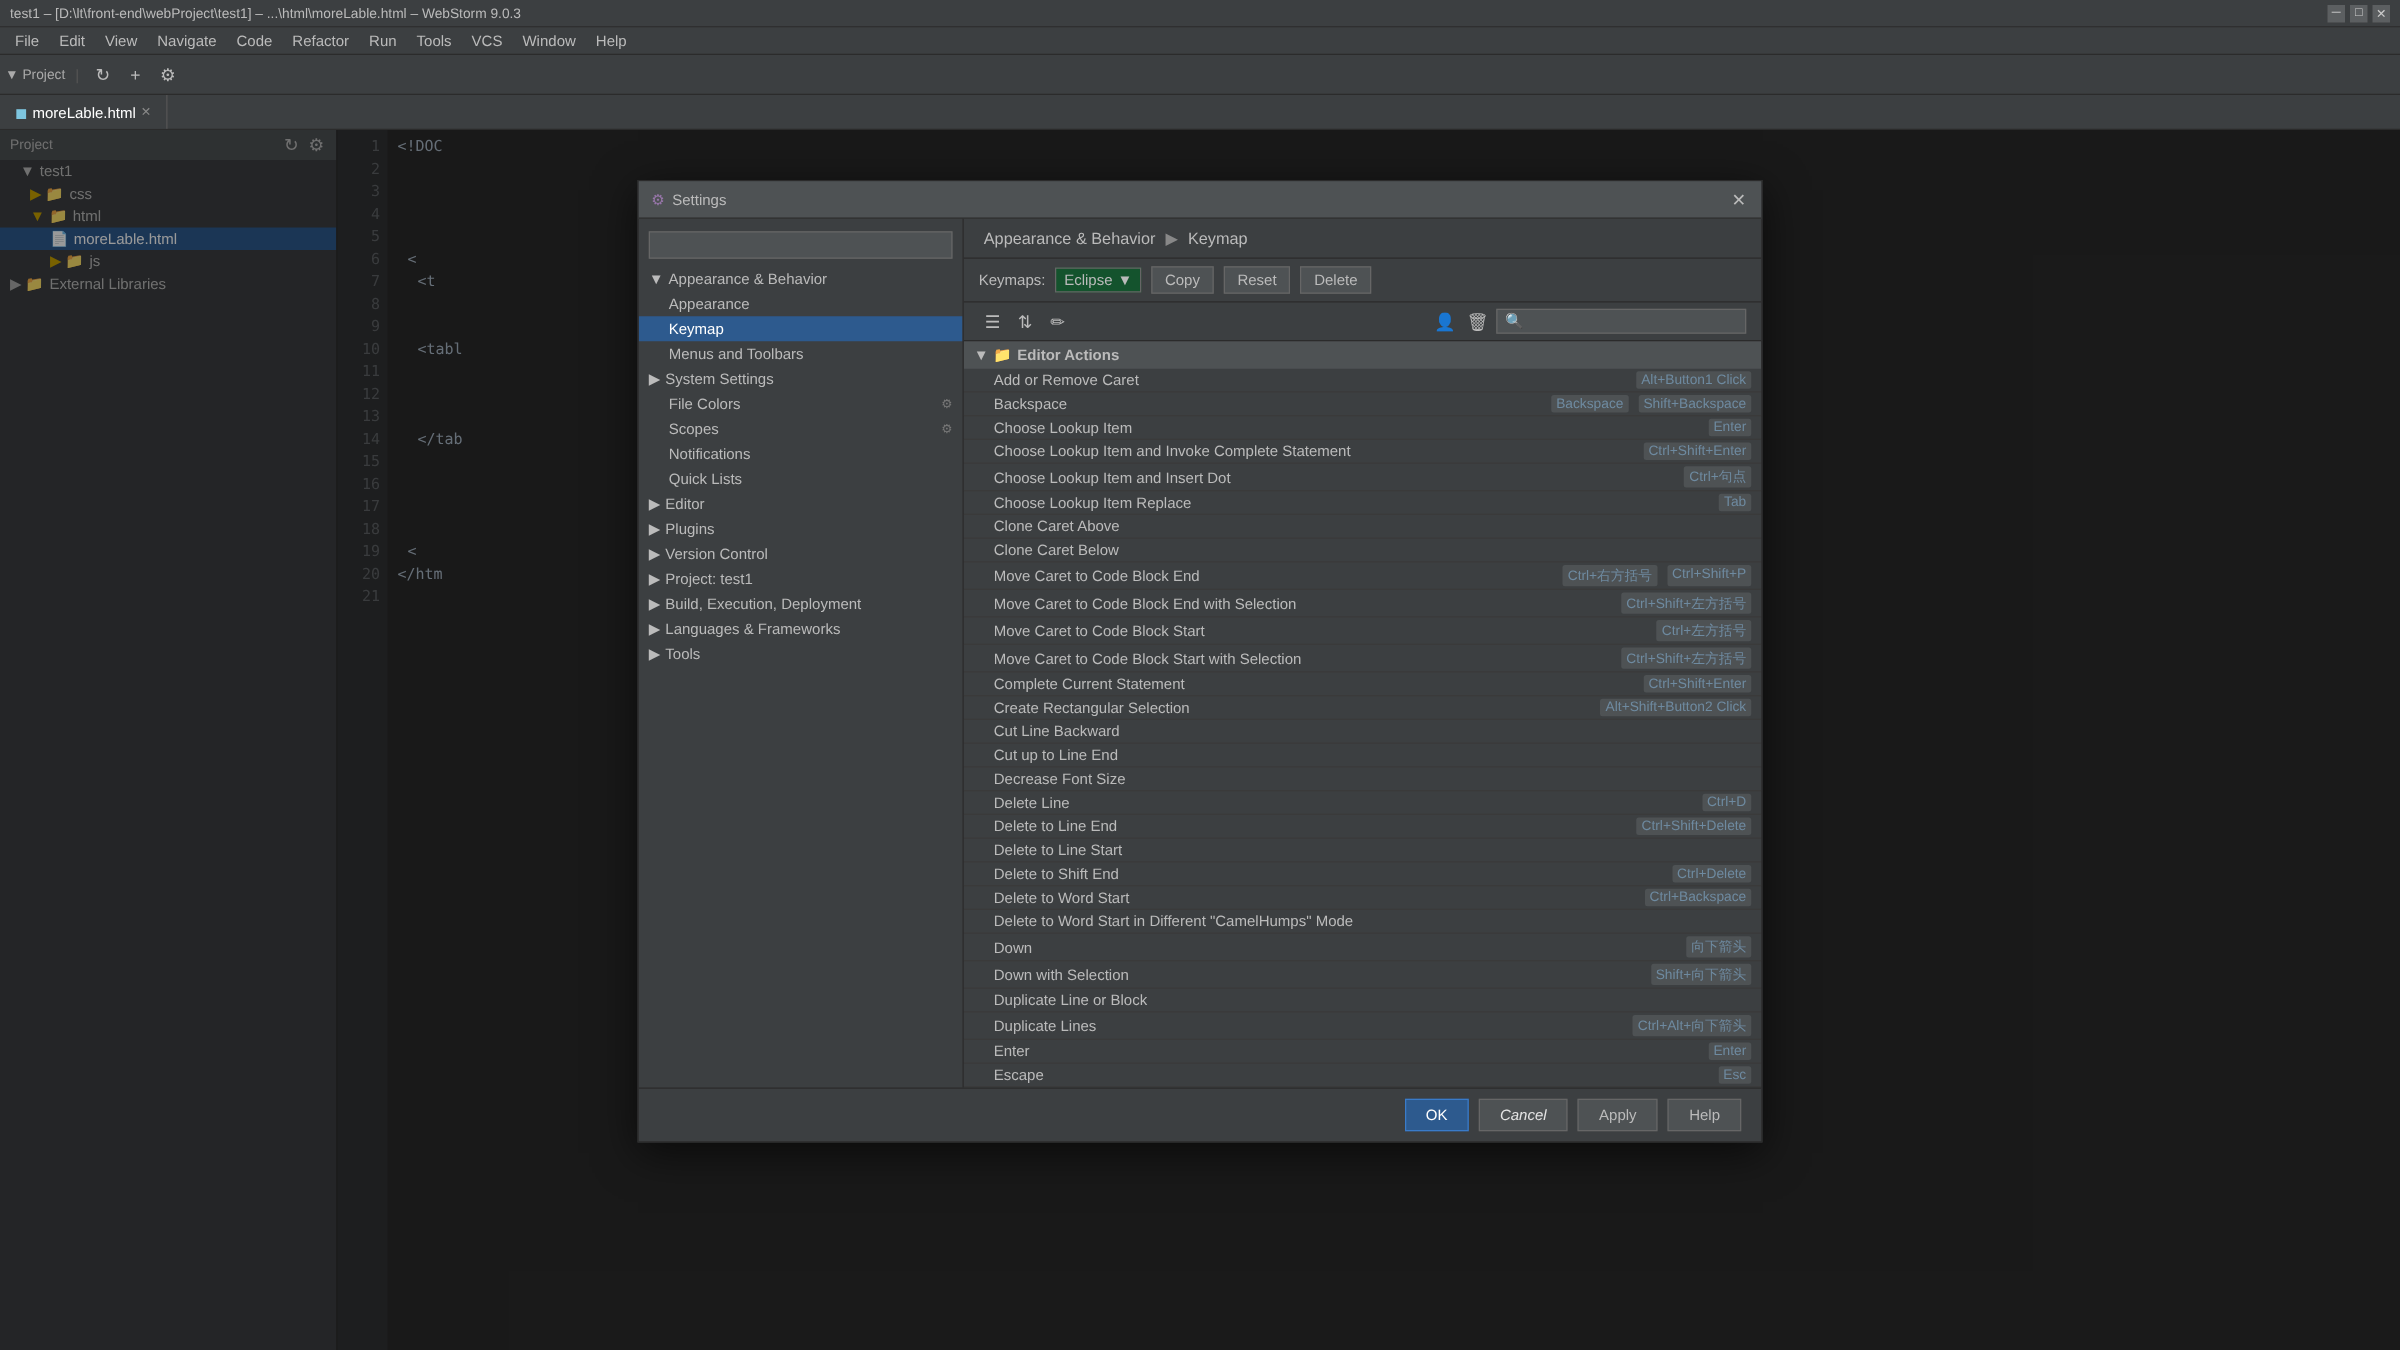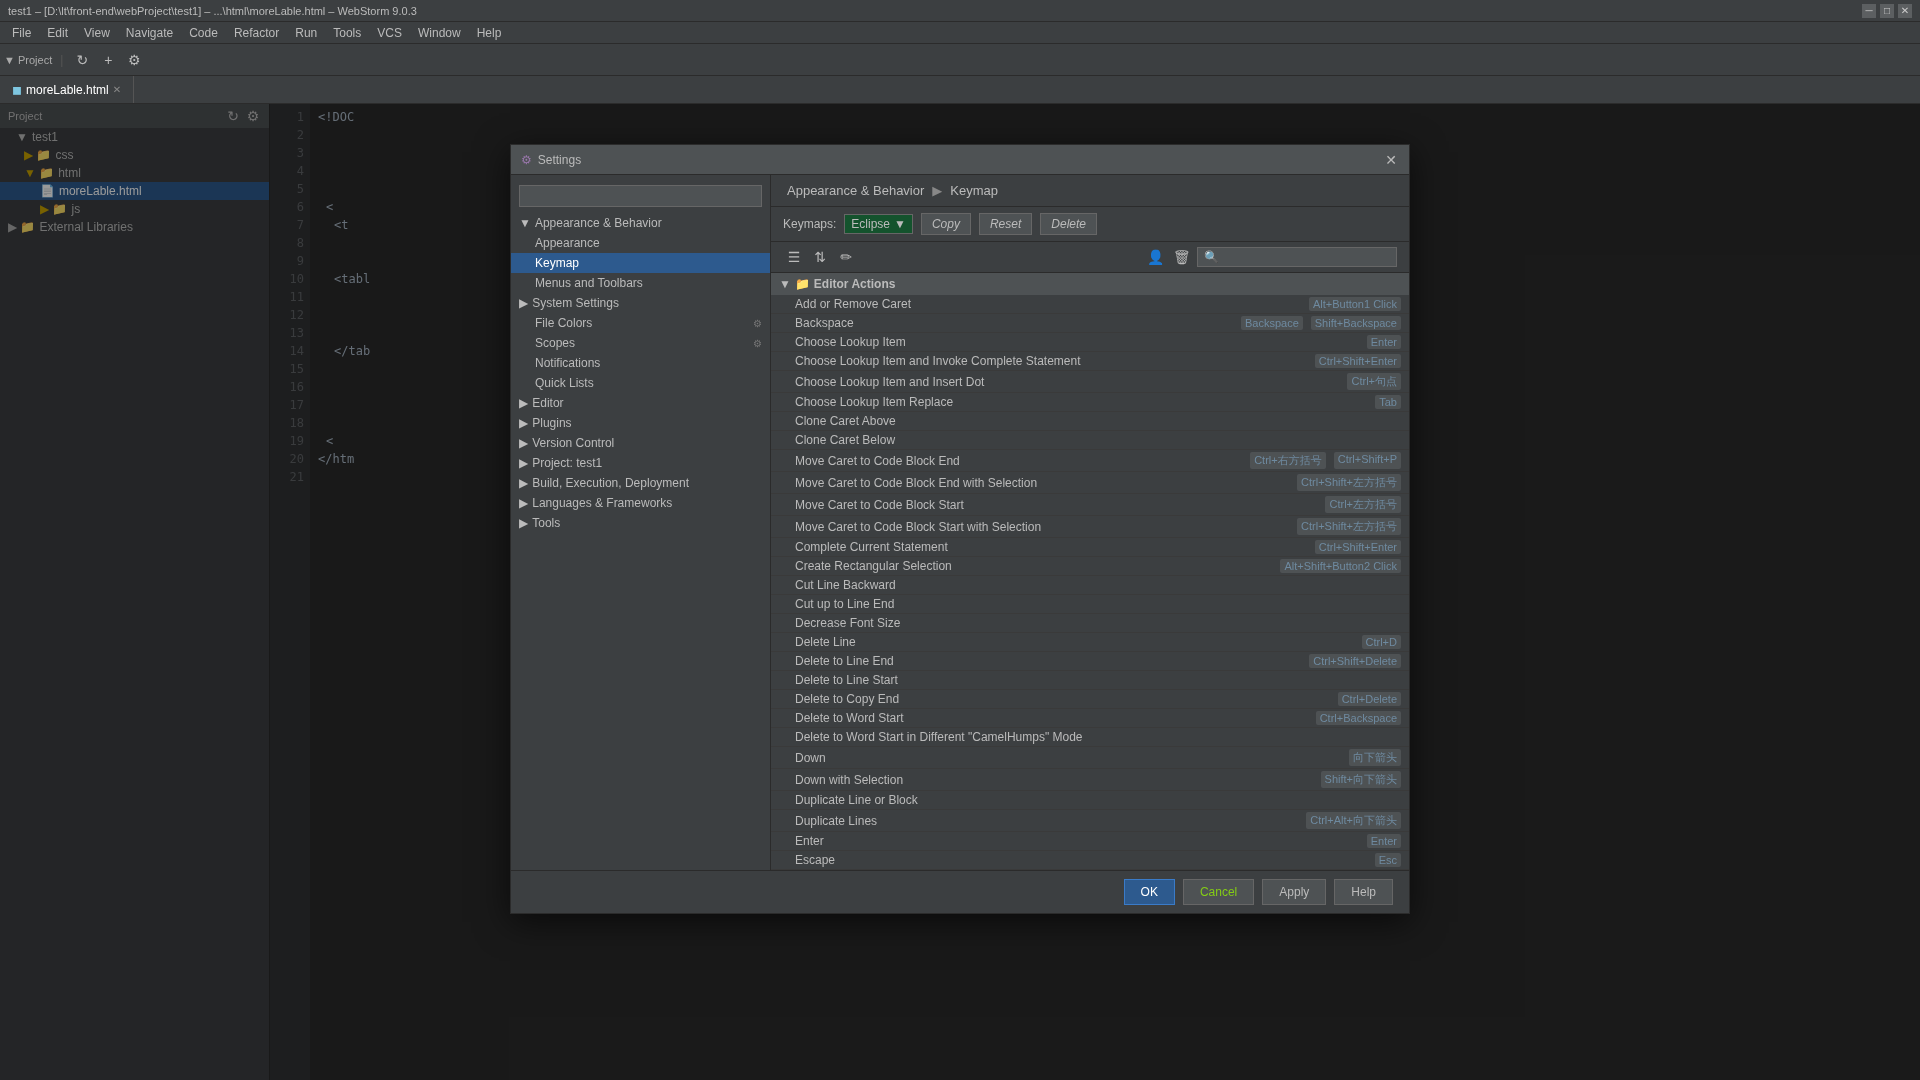--- a/index.html
+++ b/index.html
@@ -261,21 +261,20 @@
       align-items: center;
       gap: 4px;
     }
     .btn {
       padding: 3px 10px;
       background: #4e5254;
       border: 1px solid #666;
       color: #bbbbbb;
       cursor: pointer;
       font-size: 12px;
-      font-style: italic;
     }
     .actions-toolbar {
       padding: 4px 12px;
       display: flex;
       align-items: center;
       gap: 4px;
       border-bottom: 1px solid #2b2b2b;
     }
     .icon-btn {
       width: 22px; height: 22px;
@@ -350,25 +349,26 @@
     .btn-ok {
       background: #2d5a8e;
       color: #ffffff;
       border: 1px solid #3a7bc8;
       padding: 5px 16px;
       cursor: pointer;
       font-size: 12px;
     }
     .btn-cancel {
       background: #4e5254;
-      color: #84cc16;
+      color: #e5e5e5;
       border: 1px solid #666;
       padding: 5px 16px;
       cursor: pointer;
       font-size: 12px;
+      font-style: italic;
     }
     .btn-apply {
       background: #4e5254;
       color: #bbbbbb;
       border: 1px solid #666;
       padding: 5px 16px;
       cursor: pointer;
       font-size: 12px;
     }
     .btn-help {
@@ -729,21 +729,21 @@
               <span class="action-name">Delete to Line End</span>
               <div class="action-shortcuts">
                 <span class="action-shortcut">Ctrl+Shift+Delete</span>
               </div>
             </div>
             <div class="action-row">
               <span class="action-name">Delete to Line Start</span>
               <div class="action-shortcuts"></div>
             </div>
             <div class="action-row">
-              <span class="action-name">Delete to Copy End</span>
+              <span class="action-name">Delete to Shift End</span>
               <div class="action-shortcuts">
                 <span class="action-shortcut">Ctrl+Delete</span>
               </div>
             </div>
             <div class="action-row">
               <span class="action-name">Delete to Word Start</span>
               <div class="action-shortcuts">
                 <span class="action-shortcut">Ctrl+Backspace</span>
               </div>
             </div>

